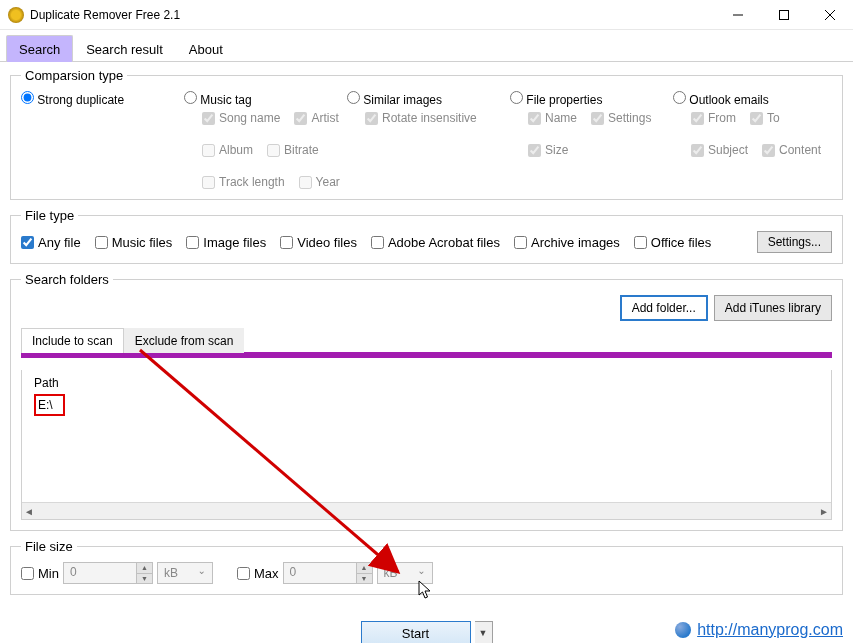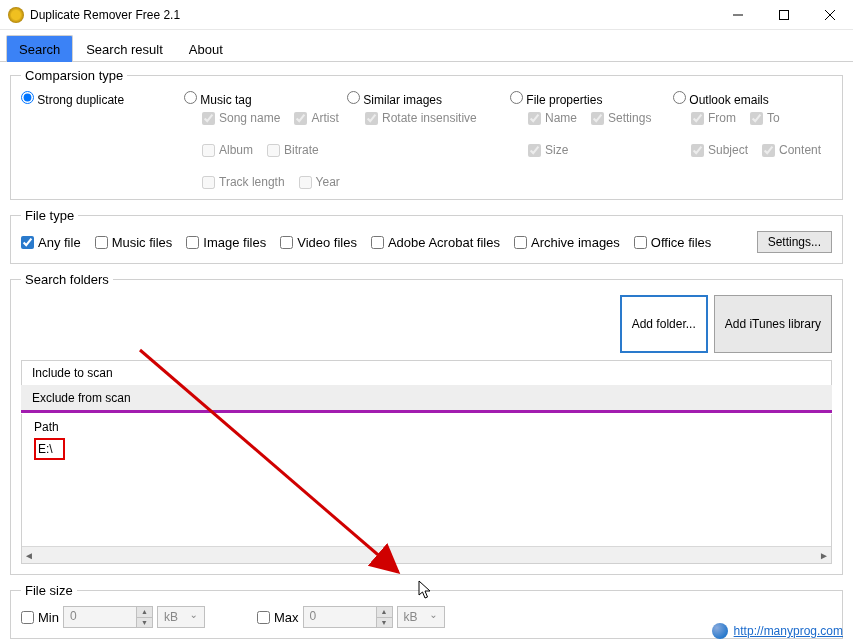--- a/index.html
+++ b/index.html
@@ -46,21 +46,21 @@
   padding: 6px 12px 5px 12px;
   border: 1px solid transparent;
   border-bottom: none;
   font-size: 13px;
   position: relative;
   top: 1px;
   cursor: default;
 }
 .tab.active {
   border-color: #d0d0d0;
-  background: #3b82f6;
+  background: #c4b5fd;
   border-top-left-radius: 2px;
   border-top-right-radius: 2px;
   text-align: center;
 }
 .content { padding: 6px 10px; }
 fieldset {
   border: 1px solid #d0d0d0;
   margin: 0 0 8px 0;
   padding: 8px 10px 10px 10px;
 }
@@ -74,31 +74,30 @@
 .filetype-row label { display: inline-flex; align-items: center; gap: 4px; font-size: 13px; }
 .settings-btn {
   margin-left: auto;
   padding: 3px 10px;
   border: 1px solid #a0a0a0;
   background: #e8e8e8;
   font-size: 12px;
 }
 .folder-actions { display: flex; justify-content: flex-end; gap: 6px; margin-bottom: 6px; }
 .btn {
-  padding: 20px 10px;
+  padding: 4px 10px;
   border: 1px solid #a0a0a0;
   background: #e8e8e8;
   font-size: 12px;
 }
 .btn.primary-outline { border: 2px solid #2a7acc; background: #fff; }
 .inner-tabs {
   display: flex;
-  border-bottom: 4px solid #a21caf;
-  margin-bottom: 1px;
-  flex-direction: column;
+  border-bottom: 6px solid #a21caf;
+  margin-bottom: 12px;
 }
 .inner-tab {
   padding: 5px 10px;
   border: 1px solid transparent;
   border-bottom: none;
   font-size: 12px;
   background: #eee;
   position: relative;
   top: 1px;
 }
@@ -127,21 +126,21 @@
   background: #f0f0f0;
   border-top: 1px solid #d8d8d8;
   display: flex;
   align-items: center;
   justify-content: space-between;
   padding: 0 2px;
   font-size: 10px;
   color: #666;
 }
 .filesize-row { display: flex; align-items: center; gap: 8px; }
-.filesize-group { display: flex; align-items: center; gap: 4px; margin-right: 44px; }
+.filesize-group { display: flex; align-items: center; gap: 4px; margin-right: 16px; }
 .filesize-group label { display: inline-flex; align-items: center; gap: 4px; font-size: 13px; }
 .numfield {
   width: 90px; height: 22px;
   border: 1px solid #c0c0c0;
   background: #f4f4f4;
   padding: 2px 20px 2px 6px;
   font-size: 12px;
   color: #888;
   position: relative;
 }
@@ -150,21 +149,21 @@
   position: absolute; right: 1px; top: 1px; bottom: 1px;
   width: 16px;
   display: flex; flex-direction: column;
 }
 .spinbtns div {
   flex: 1; background: #e4e4e4; border-left: 1px solid #c0c0c0;
   font-size: 7px; display: flex; align-items: center; justify-content: center; color: #666;
 }
 .spinbtns div:first-child { border-bottom: 1px solid #c0c0c0; }
 .combo {
-  width: 48px; height: 22px;
+  width: 56px; height: 22px;
   border: 1px solid #c0c0c0;
   background: #f4f4f4;
   padding: 2px 18px 2px 6px;
   font-size: 12px; color: #888;
   position: relative;
   display: inline-flex; align-items: center;
 }
 .combo::after {
   content: "⌄";
   position: absolute; right: 6px; top: 2px;
@@ -187,21 +186,21 @@
   border-left: none;
   background: #f0f0f0;
   font-size: 9px; color: #444;
   display: flex; align-items: center; justify-content: center;
   margin-left: 4px;
 }
 .footer {
   position: absolute;
   bottom: 4px; right: 10px;
   display: flex; align-items: center; gap: 6px;
-  font-size: 12px;
+  font-size: 16px;
 }
 .footer a { color: #1a6acc; text-decoration: underline; }
 .globe-icon {
   width: 16px; height: 16px; border-radius: 50%;
   background: radial-gradient(circle at 30% 30%, #8ad 0%, #2a7acc 70%);
 }
 .arrow-svg { position: absolute; pointer-events: none; }
 .cursor {
   position: absolute;
   width: 16px; height: 22px;

